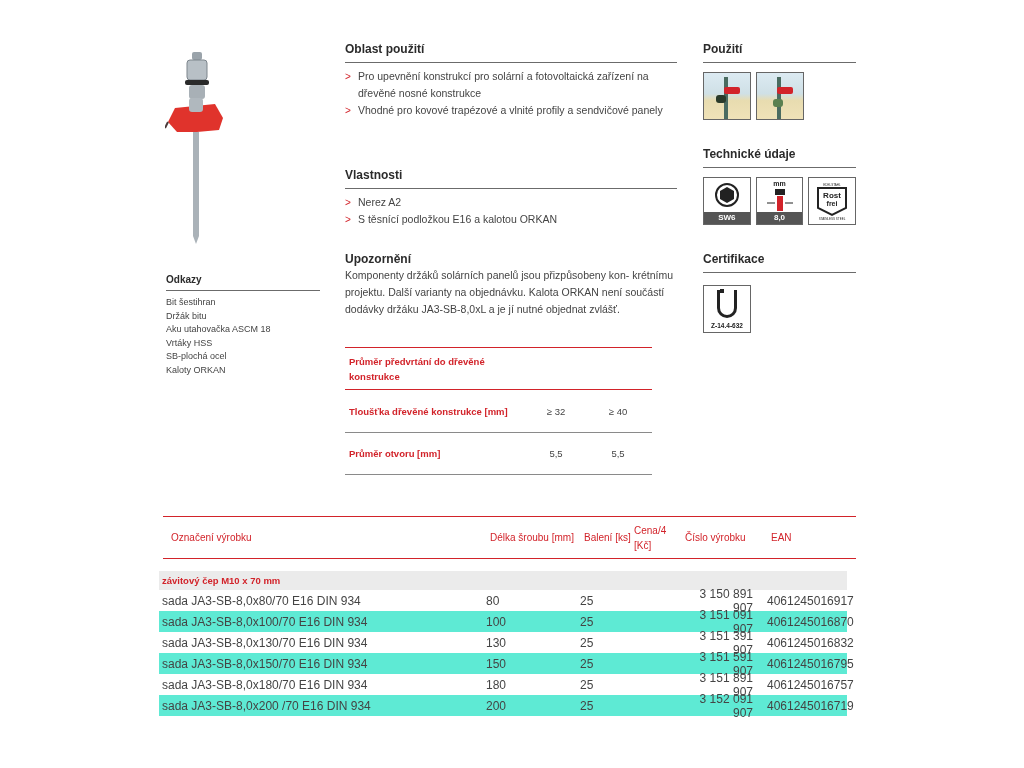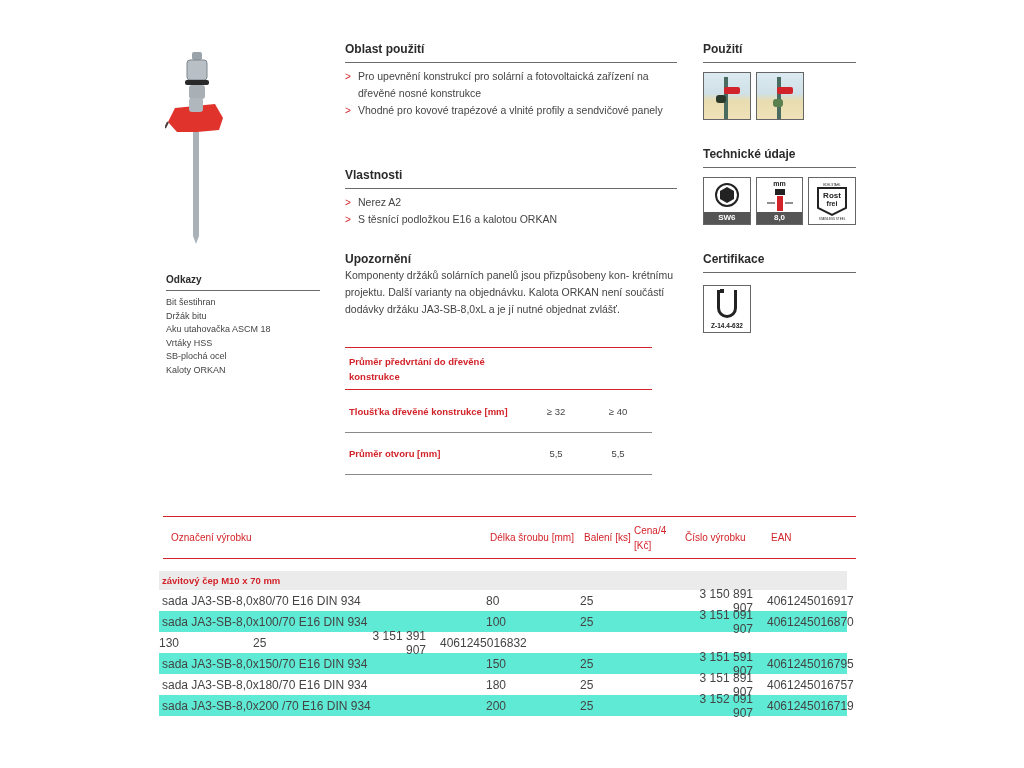--- a/index.html
+++ b/index.html
@@ -224,20 +224,21 @@
       </div>
       <div class="prow alt">
         <div class="pc1">sada  JA3-SB-8,0x100/70 E16 DIN 934</div>
         <div class="pc2">100</div>
         <div class="pc3">25</div>
         <div class="pc4"></div>
         <div class="pc5">3 151 091 907</div>
         <div class="pc6">4061245016870</div>
       </div>
       <div class="prow">
+        <div class="pc1">sada  JA3-SB-8,0x130/70 E16 DIN 934</div>
         <div class="pc2">130</div>
         <div class="pc3">25</div>
         <div class="pc4"></div>
         <div class="pc5">3 151 391 907</div>
         <div class="pc6">4061245016832</div>
       </div>
       <div class="prow alt">
         <div class="pc1">sada  JA3-SB-8,0x150/70 E16 DIN 934</div>
         <div class="pc2">150</div>
         <div class="pc3">25</div>

